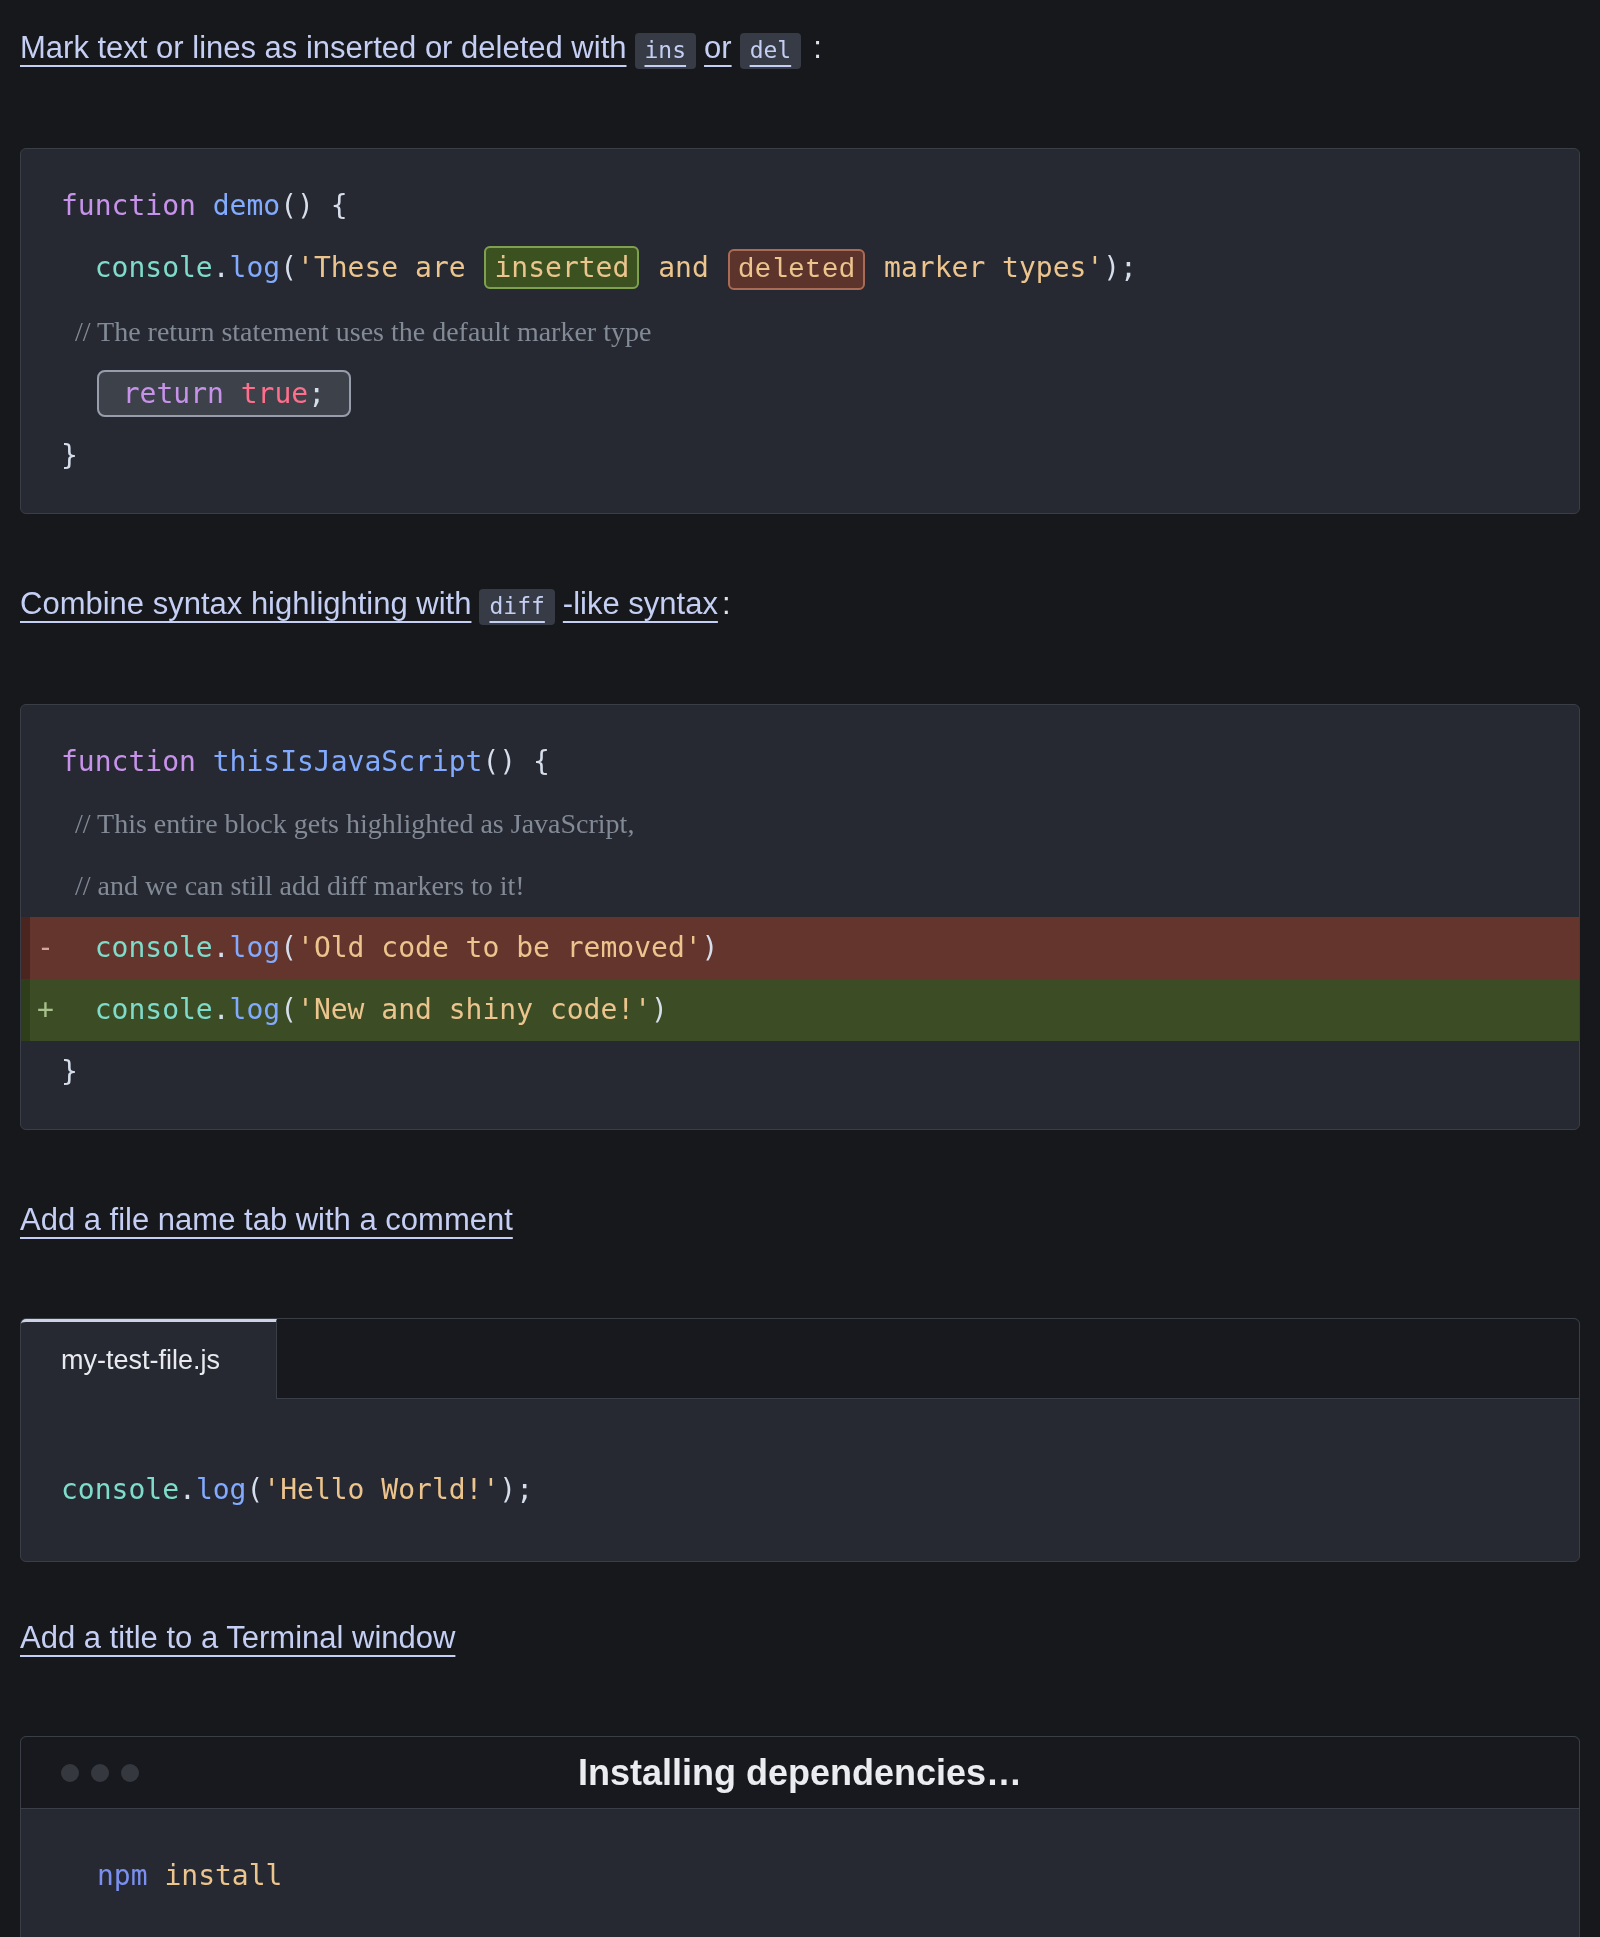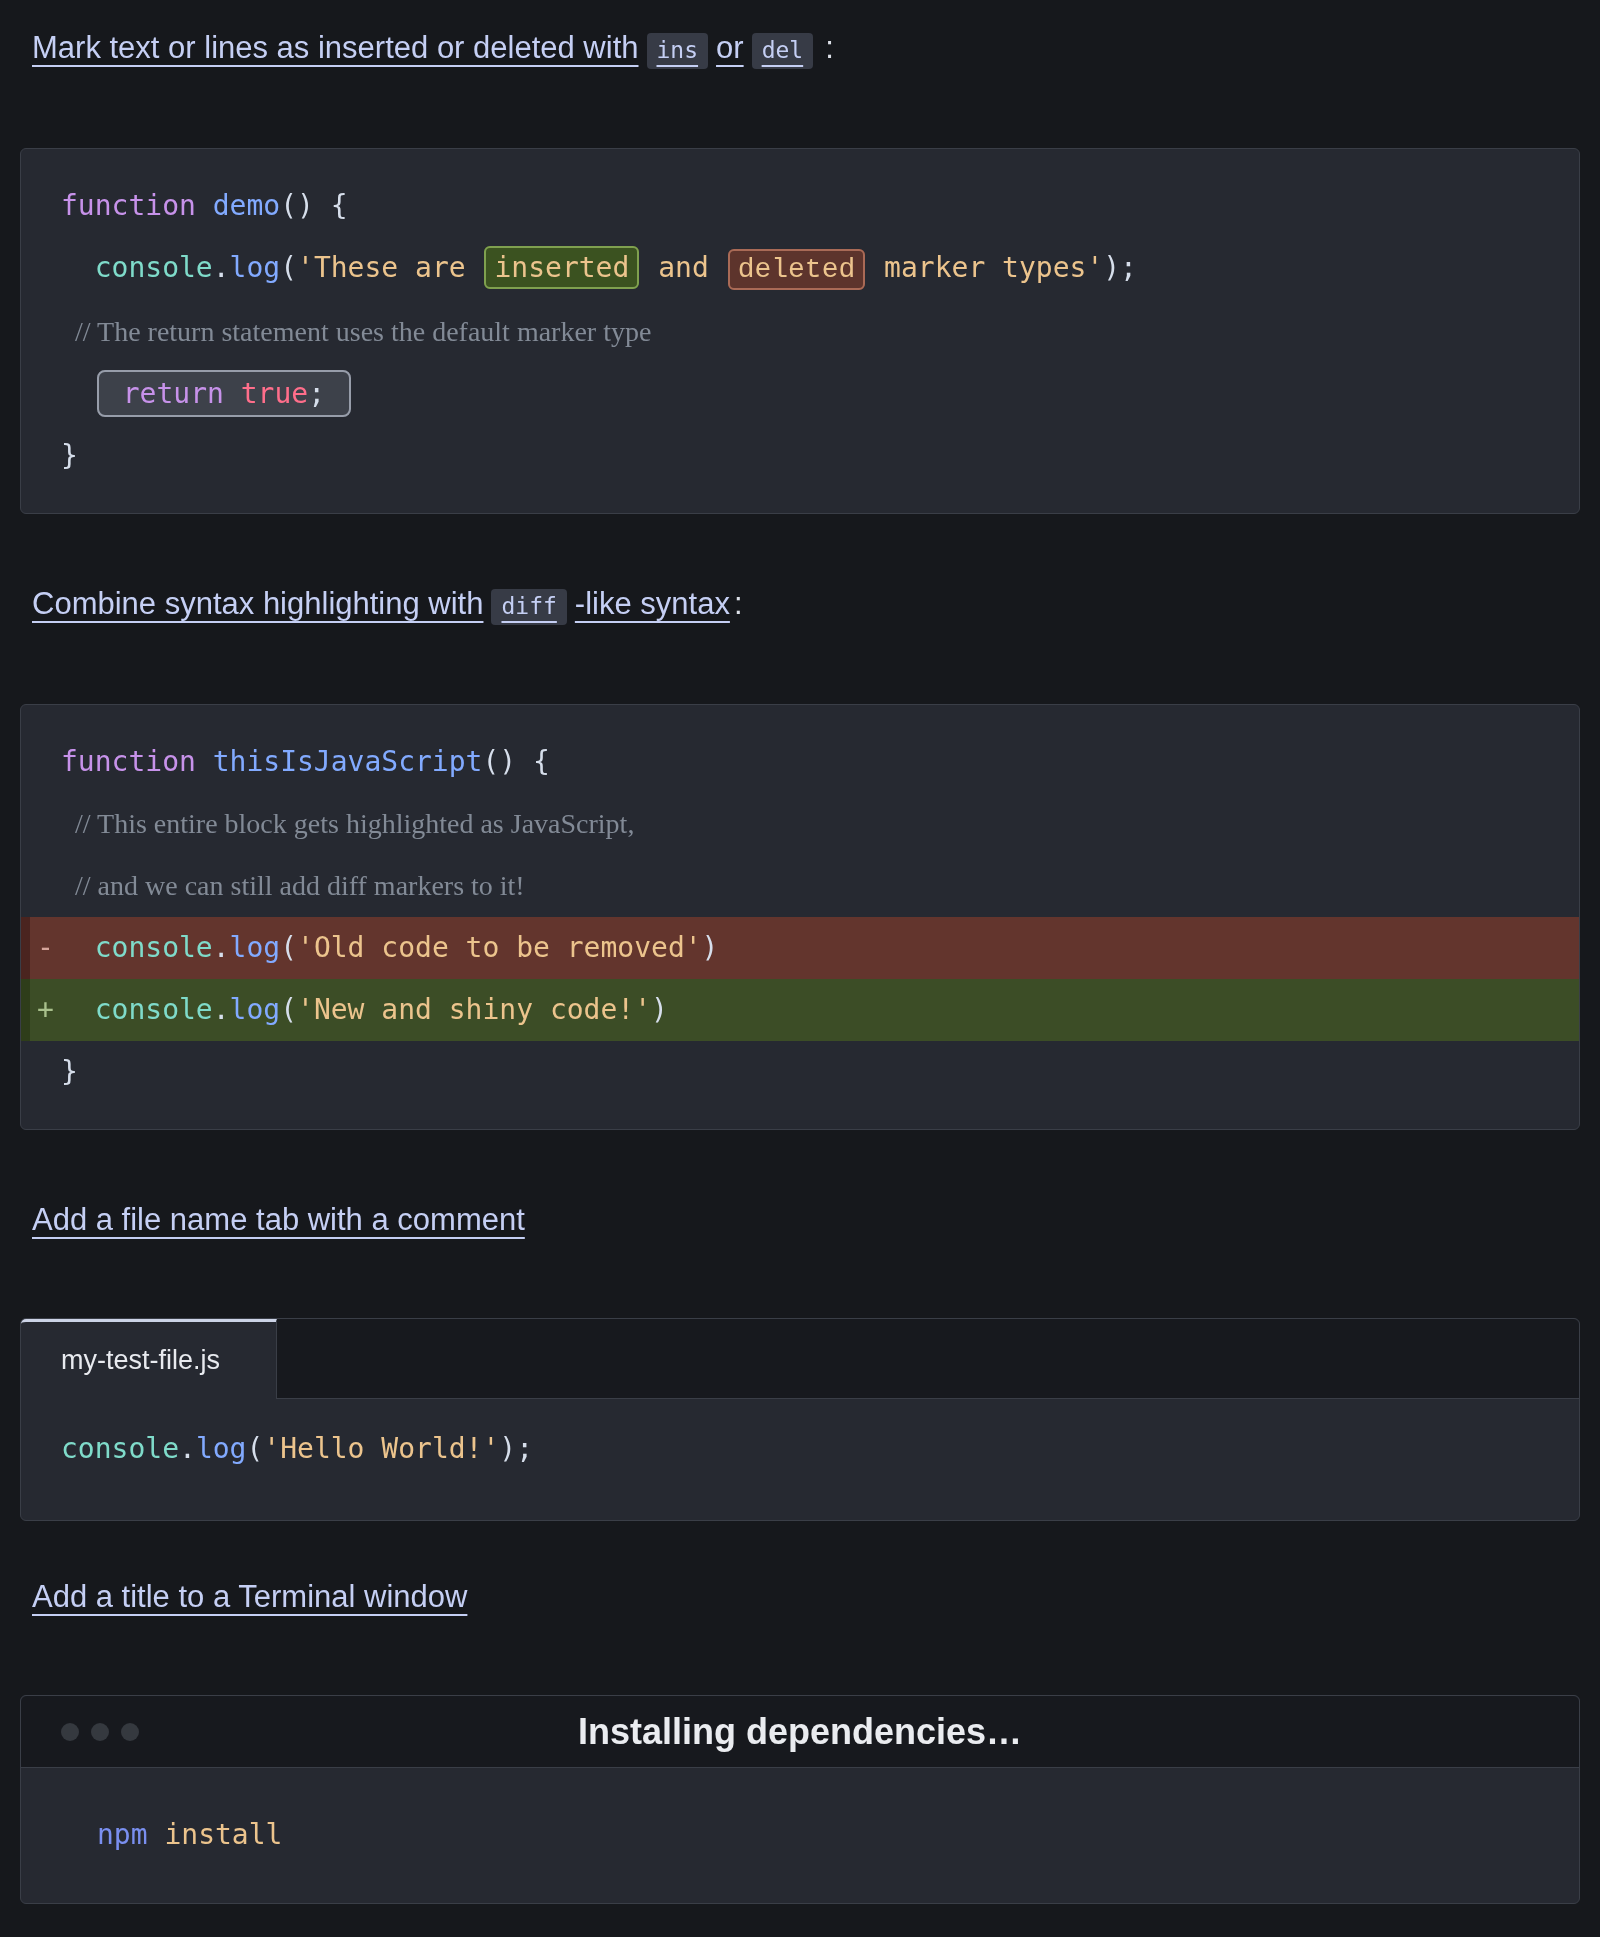--- a/index.html
+++ b/index.html
@@ -11,21 +11,21 @@
     font-family: "Liberation Sans", sans-serif;
     padding: 24px 20px 8px 20px;
   }
 
   
   .heading {
     font-size: 31px;
     font-weight: 400;
     line-height: 40px;
     color: var(--link);
-    margin: 70px 0 78px 12px;
+    margin: 70px 0 78px 0;
   }
   .heading.first { margin-top: 4px; }
   .heading.tight { margin-top: 56px; }
   .heading a {
     color: var(--link);
     text-decoration: underline;
     text-decoration-thickness: 2px;
     text-underline-offset: 7px;
     cursor: pointer;
   }
@@ -96,21 +96,21 @@
     border-right: 1px solid var(--frame-border);
     border-radius: 5px 0 0 0;
     margin-bottom: -1px;
     padding: 0 56px 0 40px;
     display: flex;
     align-items: center;
     color: #e8eaef;
     font-size: 27px;
     cursor: pointer;
   }
-  .has-header pre.code { padding-top: 19px; padding-bottom: 40px; }
+  .has-header pre.code { padding-top: 60px; padding-bottom: 40px; }
 
   
   .terminal-header {
     height: 72px;
     position: relative;
     display: flex;
     align-items: center;
     justify-content: center;
   }
   .dots { position: absolute; left: 40px; top: 50%; transform: translateY(-50%); display: flex; gap: 12px; }

